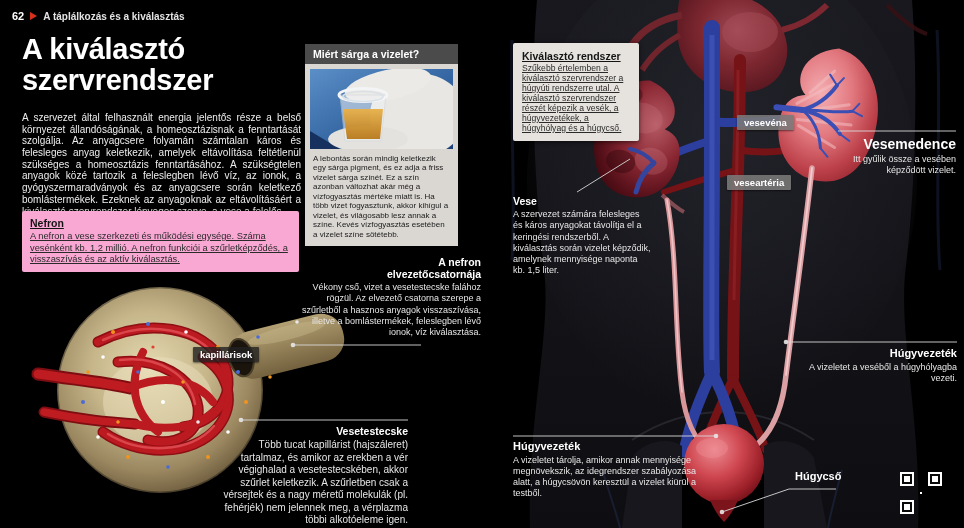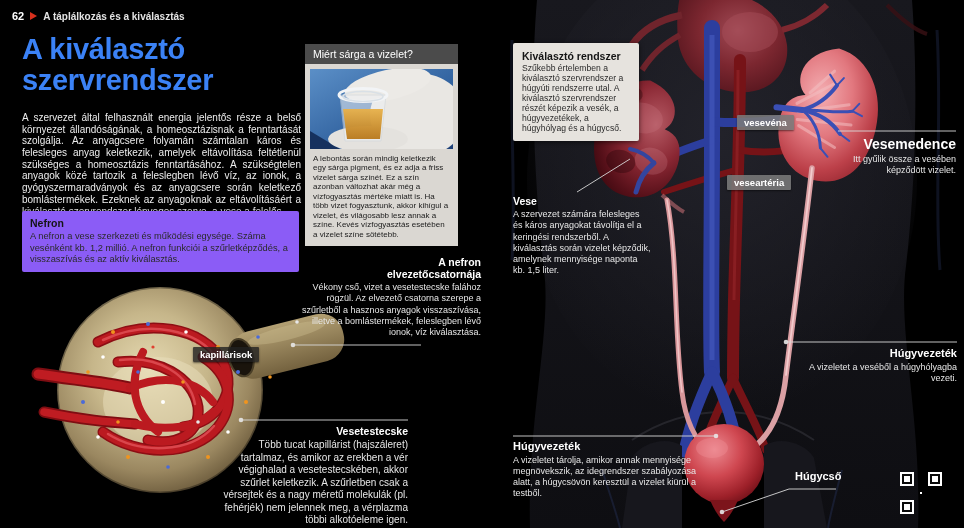--- a/index.html
+++ b/index.html
@@ -6,28 +6,28 @@
   body{width:964px;height:528px;position:relative;overflow:hidden;
        font-family:"Liberation Sans","DejaVu Sans",sans-serif;color:#fff;}
   .abs{position:absolute;}
   svg{display:block;}
   
   .hdr{position:absolute;top:10px;display:flex;align-items:center;gap:6px;font-size:10px;color:#e3e3e3;font-weight:bold;}
   .hdr .pg{font-size:11px;color:#fff;}
   .tri-r{width:0;height:0;border-left:7px solid #d6301d;border-top:4.5px solid transparent;border-bottom:4.5px solid transparent;}
   .tri-l{width:0;height:0;border-right:7px solid #d6301d;border-top:4.5px solid transparent;border-bottom:4.5px solid transparent;}
   
-  #page-title{left:22px;top:34px;width:280px;font-size:29px;font-weight:bold;line-height:1.06;letter-spacing:-.3px;color:#3b82f6;}
+  #page-title{left:22px;top:34px;width:280px;font-size:29px;font-weight:bold;line-height:1.06;letter-spacing:-.3px;color:#ffffff;}
   #intro{left:22px;top:112px;width:279px;font-size:10px;line-height:1.17;text-align:justify;color:#ededed;}
-  .graybox{position:absolute;background:#8b5cf6;color:#1d1d1d;border-radius:2px;box-shadow:0 1px 5px rgba(0,0,0,.6);}
-  .gb-title{font-weight:bold;font-size:10.5px;color:#141414;margin-bottom:2px;}
-  .gb-text{font-size:9.3px;line-height:1.26;color:#2a2a2a;}
+  .graybox{position:absolute;background:#f9a8d4;color:#1d1d1d;border-radius:2px;box-shadow:0 1px 5px rgba(0,0,0,.6);}
+  .gb-title{font-weight:bold;font-size:10.5px;color:#141414;margin-bottom:2px;text-decoration:underline;}
+  .gb-text{font-size:9.3px;line-height:1.26;color:#2a2a2a;text-decoration:underline;}
   #nefron-box{left:22px;top:211px;width:261px;padding:6px 8px;}
   #urine-box{left:305px;top:44px;width:153px;background:none;box-shadow:0 1px 5px rgba(0,0,0,.6);}
-  #urine-box .ub-header{background:#4b4b4b;color:#fff;font-weight:normal;font-size:10.5px;padding:4px 8px;}
+  #urine-box .ub-header{background:#4b4b4b;color:#fff;font-weight:bold;font-size:10.5px;padding:4px 8px;}
   #urine-box .ub-body{background:#dad7d2;padding:5px;}
   #urine-box .ub-text{font-size:8px;line-height:1.18;color:#202020;padding:5px 3px 2px 3px;}
   
   .cap{position:absolute;}
   .cap .t{font-weight:bold;font-size:10.5px;color:#fff;line-height:1.15;margin-bottom:2px;}
   .cap .b{font-size:8.8px;line-height:1.25;color:#e6e6e6;}
   .right{text-align:right;}
   
   .tag{position:absolute;font-size:9.5px;font-weight:bold;color:#fff;background:rgba(122,122,122,.88);
        padding:2px 7px;border-radius:1px;z-index:7;box-shadow:0 1px 2px rgba(0,0,0,.5);}

